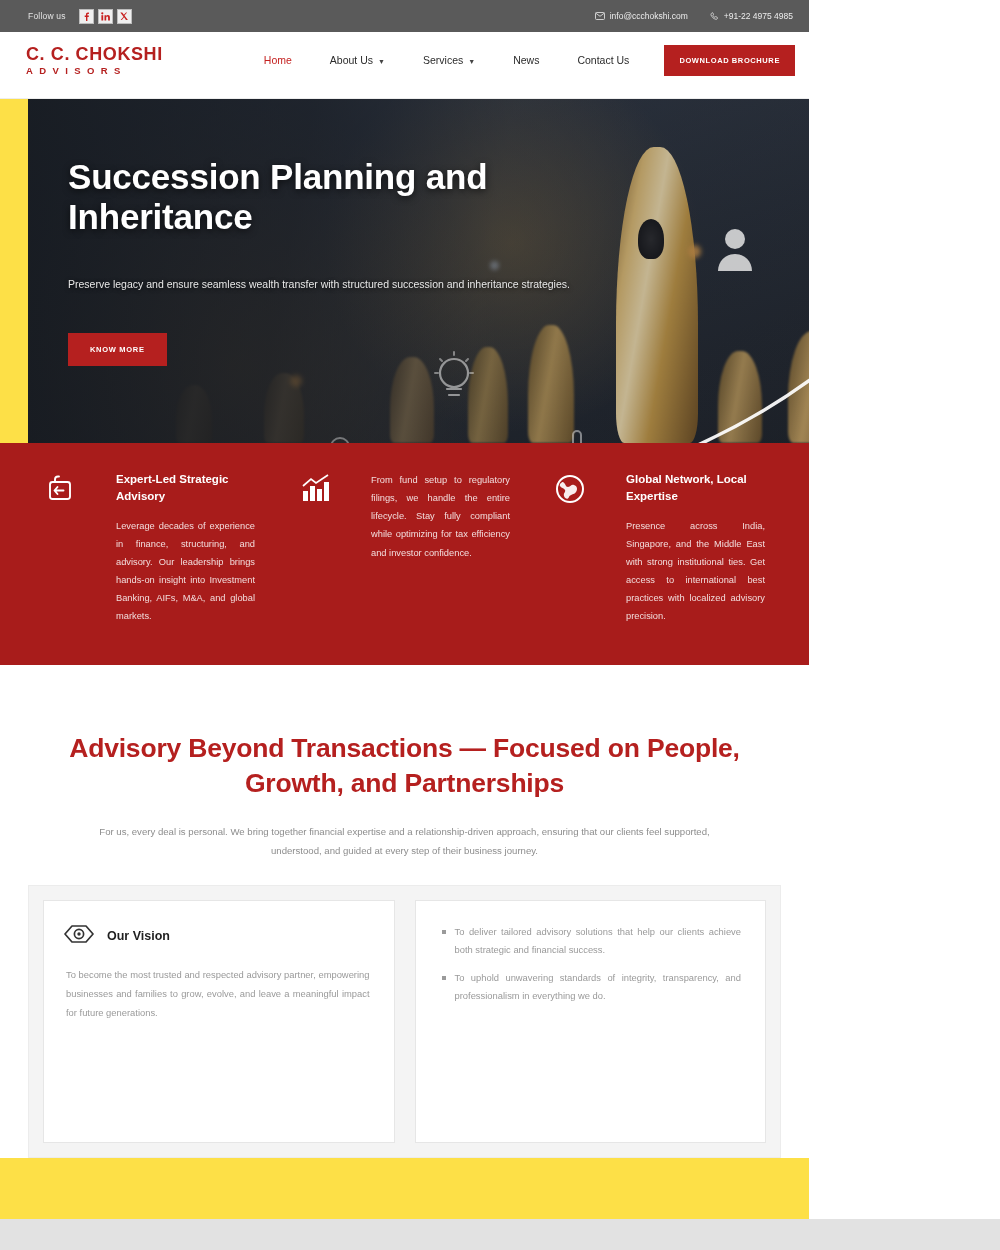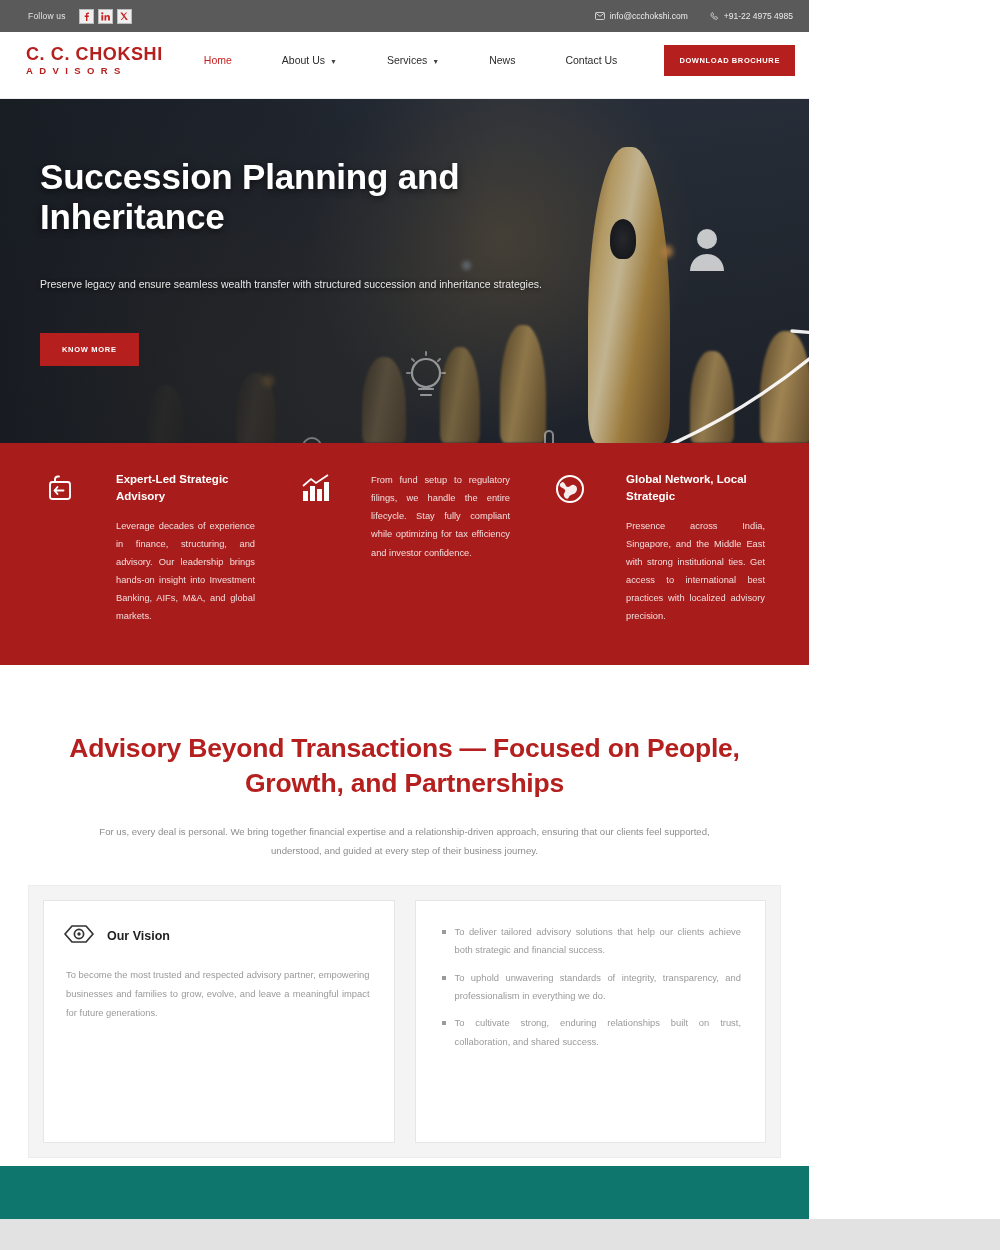--- a/index.html
+++ b/index.html
@@ -2,21 +2,21 @@
 <html><head>
 <meta charset="utf-8">
 <style>
   * { box-sizing: border-box; margin: 0; padding: 0; }
   html, body {
     width: 1000px; height: 1250px;
     background: #ffffff;
     font-family: "Liberation Sans", sans-serif;
     overflow: hidden;
   }
-  .page { width: 809px; height: 1250px; position: relative; background:#0f766e;border-radius:14px; }
+  .page { width: 809px; height: 1250px; position: relative; background:#fde047;border-radius:14px; }
 
   
   .topbar {
     height: 32px; background: #5a5a5a; color: #e9e9e9;
     display: flex; align-items: center; justify-content: space-between;
     padding: 0 16px 0 28px; font-size: 8.5px;
   }
   .topbar-left { display: flex; align-items: center; gap: 7px; }
   .follow-label { letter-spacing: .2px; color:#e4e4e4; font-size:8.5px; }
   .social-icons { display: flex; gap: 4px; margin-left: 6px; }
@@ -40,41 +40,42 @@
   }
   .logo { line-height: 1; user-select:none; }
   .logo-main {
     font-size: 18px; font-weight: bold; color: #b5201f;
     letter-spacing: .6px; font-family: "Liberation Sans", sans-serif;
   }
   .logo-sub {
     font-size: 9.5px; font-weight: bold; color: #b5201f;
     letter-spacing: 6.4px; margin-top: 3px;
   }
-  .nav { display: flex; align-items: center; gap: 16px; }
+  .nav { display: flex; align-items: center; gap: 4px; }
   .nav-item {
     font-size: 10.5px; color: #2b2b2b; padding: 0 17px;
     display: flex; align-items: center; gap: 5px; cursor: pointer;
     font-weight: 500;
   }
   .nav-item.active { color: #c4201f; }
   .caret { font-size: 7px; line-height: 1; color:#444; transform: translateY(1px); }
   .btn-brochure {
     background: #b5201f; color: #fff; font-size: 7.5px; font-weight: bold;
     letter-spacing: .6px; padding: 11px 15px; margin-left: 14px;
     border: none; cursor: pointer; white-space: nowrap;
   }
 
   
   .hero {
     position: relative; height: 344px; overflow: hidden;
     background:
       radial-gradient(circle at 62% 42%, rgba(196,150,70,.30) 0%, rgba(0,0,0,0) 36%),
       radial-gradient(circle at 26% 78%, rgba(190,140,60,.22) 0%, rgba(0,0,0,0) 42%),
       linear-gradient(165deg, #3a4350 0%, #2d3440 28%, #262c36 55%, #1d2128 100%);
+    margin-left: 28px;
   }
   .hero-photo { position:absolute; inset:0; }
   .chess { position:absolute; bottom:0; border-radius: 46% 46% 10% 10% / 60% 60% 10% 10%;
            filter: blur(1.1px); }
   .chess.sharp { filter: blur(.3px); }
   .hero-scrim {
     position:absolute; inset:0;
     background: linear-gradient(100deg, rgba(20,24,30,.88) 0%, rgba(22,26,33,.70) 34%, rgba(25,30,38,.30) 58%, rgba(25,30,38,.18) 100%);
   }
   .hero-content { position: relative; padding: 58px 0 0 40px; max-width: 565px; }
@@ -103,21 +104,21 @@
   .f-body { flex: 1; margin-left: 24px; }
   .f-title {
     font-size: 11.5px; font-weight: bold; color: #ffffff;
     line-height: 1.5; margin-bottom: 11px;
   }
   .f-text {
     font-size: 9.3px; line-height: 1.95; color: #f2dcdc; text-align: justify;
   }
 
   
-  .main { background: #ffffff; padding: 66px 0 8px 0; }
+  .main { background: #ffffff; padding: 66px 0 0 0; }
   .sec-title {
     text-align: center; font-size: 26.5px; font-weight: bold; color: #b5201f;
     line-height: 1.33; padding: 0 26px; letter-spacing: -.2px;
   }
   .sec-sub {
     margin: 20px auto 0; max-width: 672px; padding: 0 18px;
     font-size: 9.6px; line-height: 2.0; color: #8d8d8d; text-align: center;
   }
 
   .panel {
@@ -303,21 +304,21 @@
     </div>
 
     <div class="feature">
       <div class="f-icon">
         <svg width="32" height="32" viewBox="0 0 32 32">
           <circle cx="16" cy="16" r="13" fill="none" stroke="#fff" stroke-width="2"></circle>
           <path d="M9 9c3 1.5 2 5 5 5s3-3 6-2 4 4 2 7-6 2-7 5-4 2-5-1 2-4 1-6-4-2-5-4 2-4 3-4z" fill="#fff" opacity=".92"></path>
         </svg>
       </div>
       <div class="f-body">
-        <div class="f-title">Global Network, Local Strategic</div>
+        <div class="f-title">Global Network, Local Expertise</div>
         <div class="f-text">Presence across India, Singapore, and the Middle East with strong institutional ties. Get access to international best practices with localized advisory precision.</div>
       </div>
     </div>
   </div>
 
   <div class="main">
     <h2 class="sec-title">Advisory Beyond Transactions — Focused on People, Growth, and Partnerships</h2>
     <p class="sec-sub">For us, every deal is personal. We bring together financial expertise and a relationship-driven approach, ensuring that our clients feel supported, understood, and guided at every step of their business journey.</p>
 
     <div class="panel">
@@ -333,20 +334,19 @@
           </span>
           <span class="card-title">Our Vision</span>
         </div>
         <div class="card-text">To become the most trusted and respected advisory partner, empowering businesses and families to grow, evolve, and leave a meaningful impact for future generations.</div>
       </div>
 
       <div class="card">
         <ul class="card-list">
           <li>To deliver tailored advisory solutions that help our clients achieve both strategic and financial success.</li>
           <li>To uphold unwavering standards of integrity, transparency, and professionalism in everything we do.</li>
-          <li>To cultivate strong, enduring relationships built on trust, collaboration, and shared success.</li>
         </ul>
       </div>
     </div>
   </div>
 
   <div class="footer-strip"></div>
 </div>
 
 </body></html>

